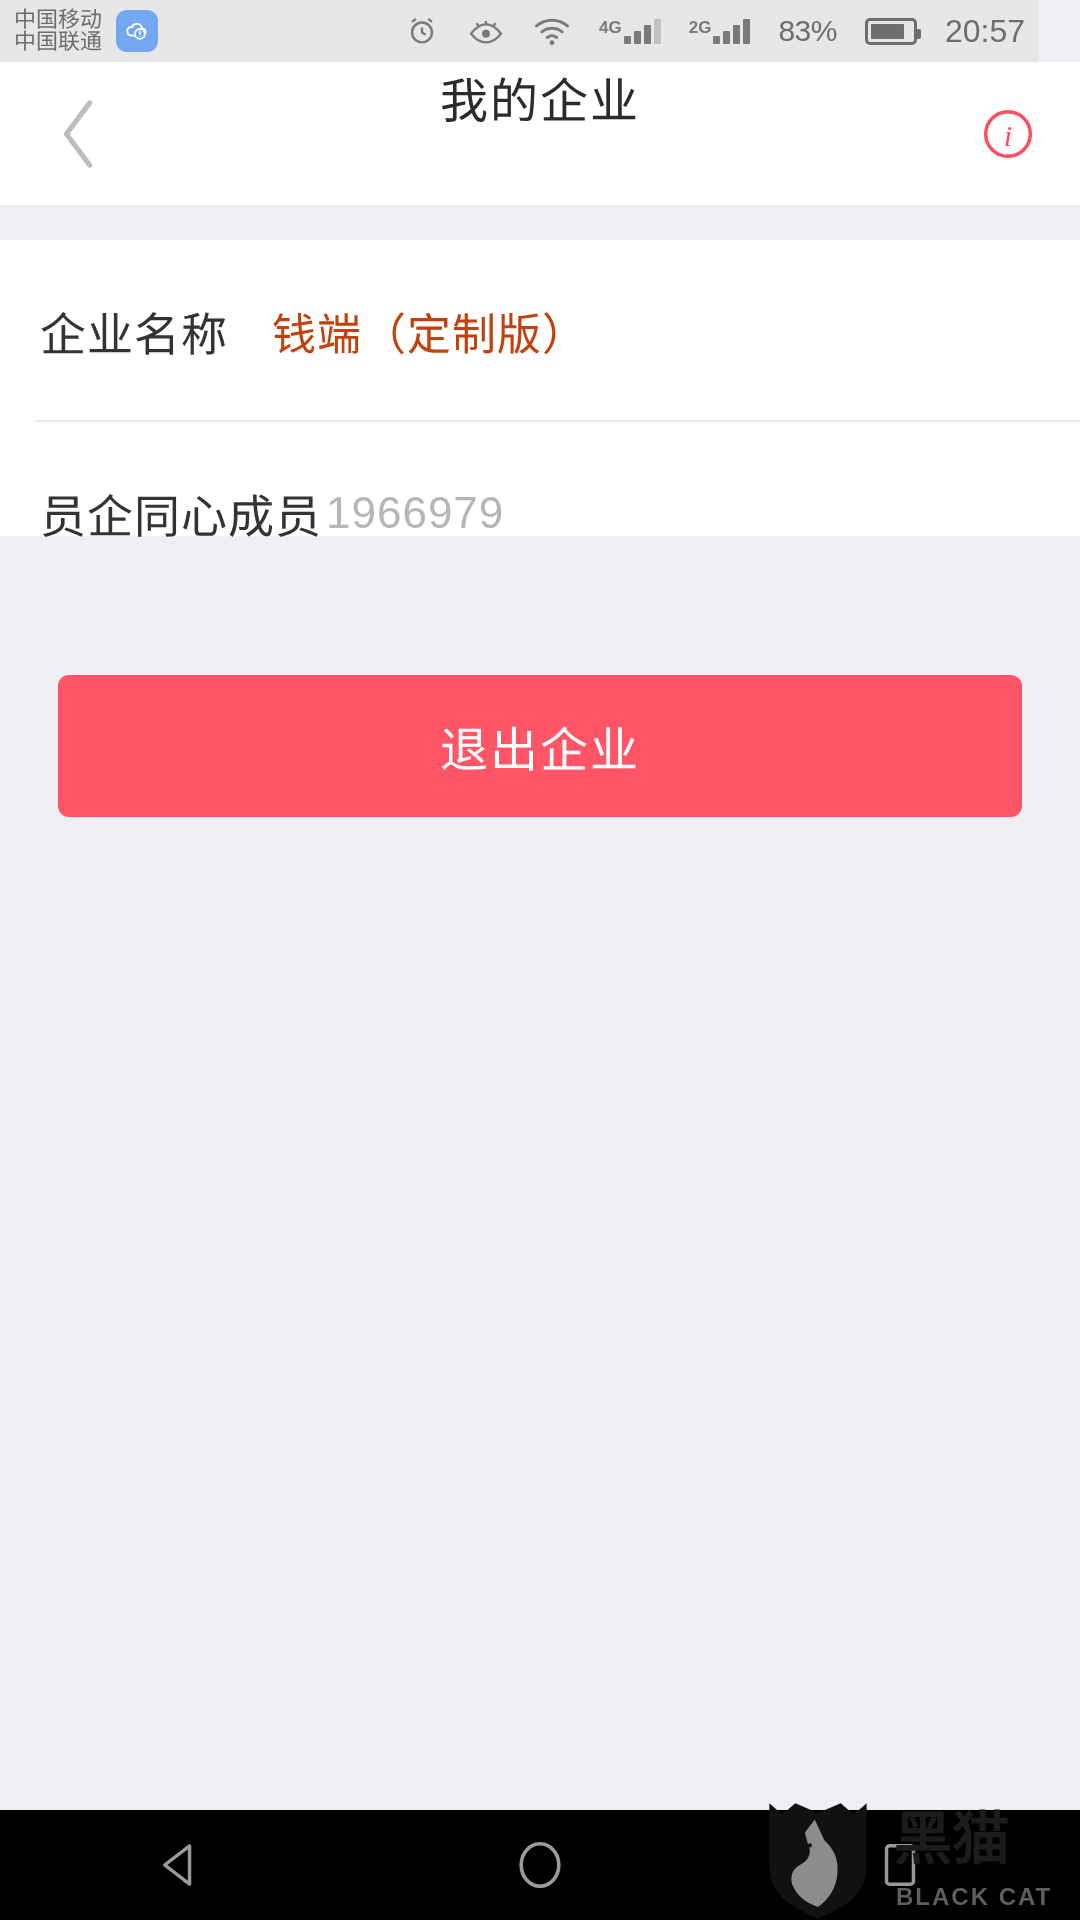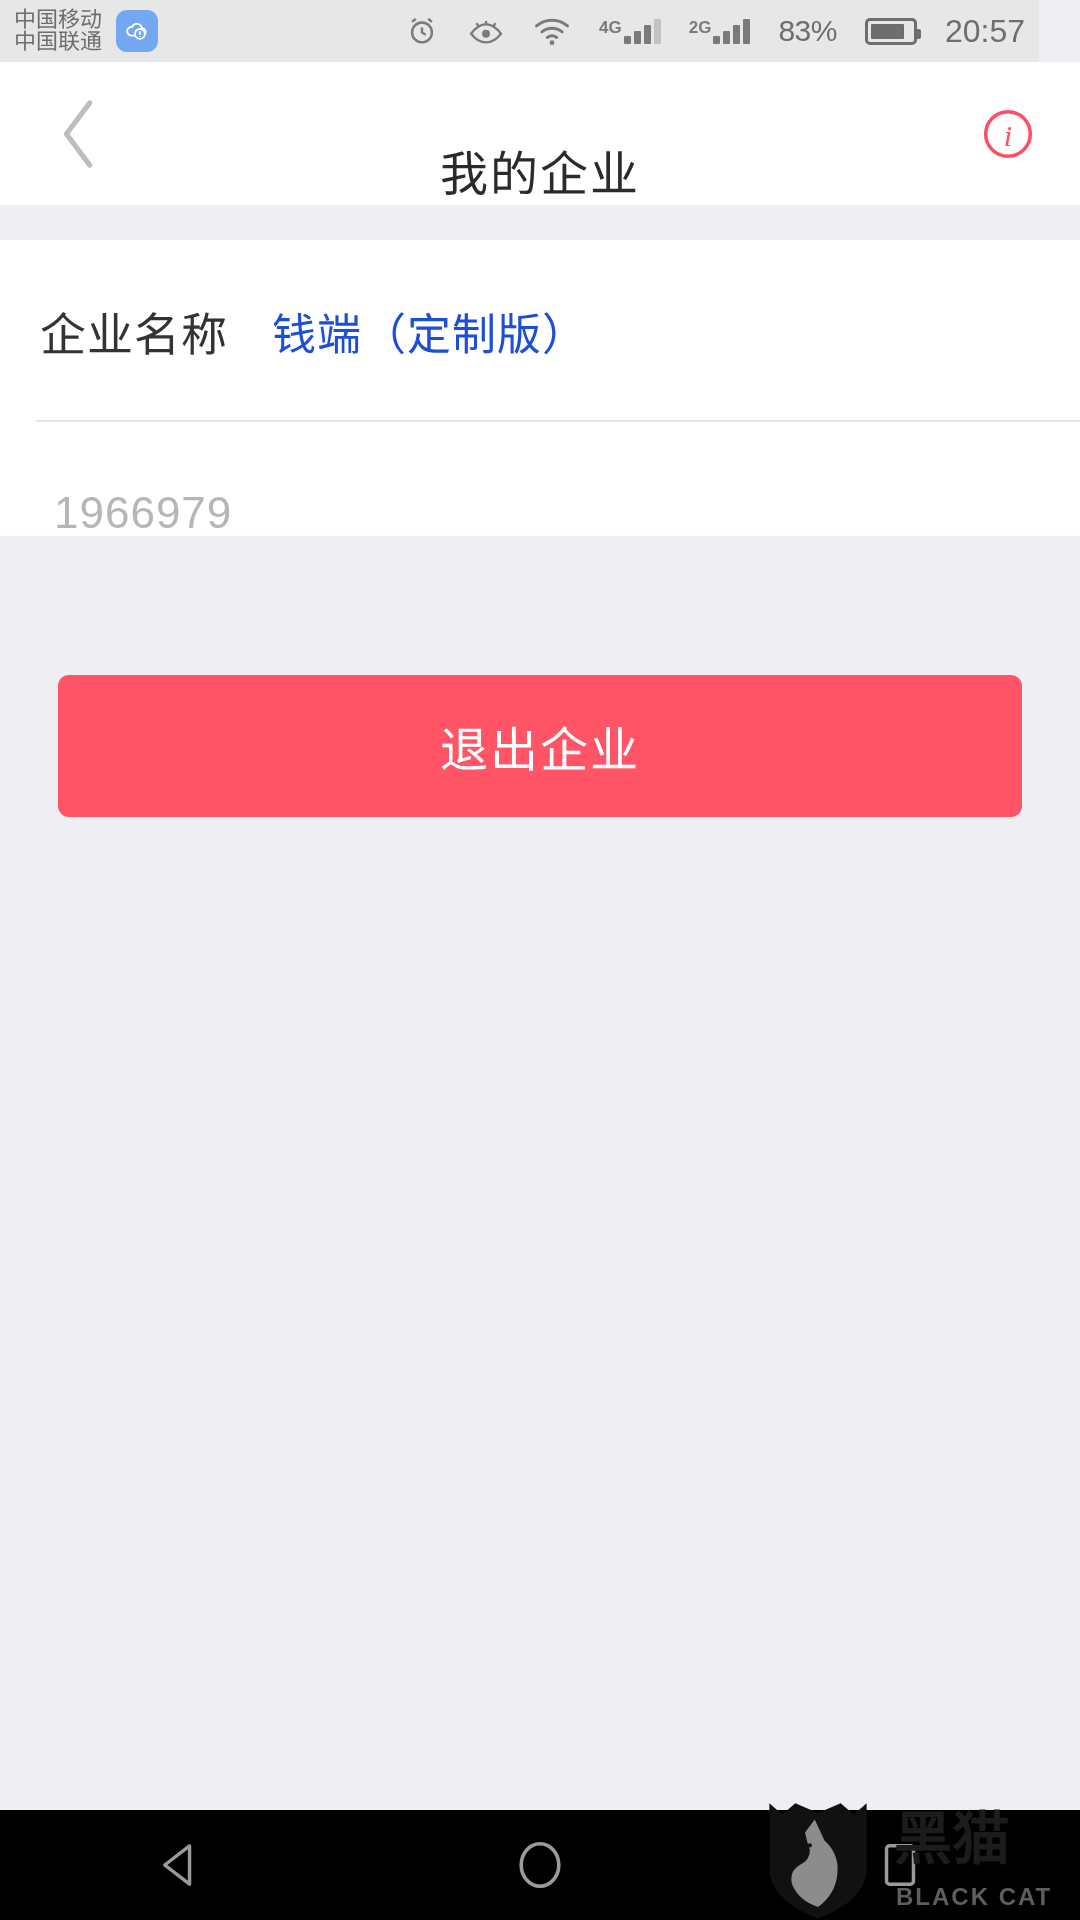--- a/index.html
+++ b/index.html
@@ -45,21 +45,21 @@
   .batt::after {
     content:""; position:absolute; right:-7px; top:8px;
     width:5px; height:10px; background:#6E6E6E; border-radius:0 2px 2px 0;
   }
   .batt i { display:block; height:100%; background:#6E6E6E; border-radius:1px; }
   .clock { font-size:32px; color:#6E6E6E; letter-spacing:0px; }
 
   
   .header {
     position:absolute; left:0; top:62px; width:1080px; height:143px;
-    background:#FFFFFF; display:flex; align-items:flex-end;
+    background:#FFFFFF; display:flex; align-items:flex-start;
   }
   .back-btn {
     position:absolute; left:30px; top:0; height:143px; width:100px;
     display:flex; align-items:center; justify-content:center;
   }
   .header-title {
     width:100%; text-align:center; font-size:48px; color:#2B2B2B;
     letter-spacing:2px; font-weight:400;
   }
   .info-btn {
@@ -72,22 +72,22 @@
   }
 
   
   .card {
     position:absolute; left:0; top:240px; width:1080px; height:296px;
     background:#FFFFFF;
   }
   .row { position:relative; height:182px; display:flex; align-items:center; }
   .row-name { padding-left:40px; }
   .row-label { font-size:46px; color:#333333; letter-spacing:1px; }
-  .row-value-light { font-size:44px; color:#1d4ed8; letter-spacing:1px; margin-left:44px; }
-  .row-value-num { font-size:44px; color:#B6B6B6; letter-spacing:1px; margin-left:14px; }
+  .row-value-light { font-size:44px; color:#c2410c; letter-spacing:1px; margin-left:44px; }
+  .row-value-num { font-size:44px; color:#B6B6B6; letter-spacing:1px; margin-left:4px; }
   .divider {
     position:absolute; left:36px; right:0; bottom:0; height:2px; background:#E6E6E6;
   }
 
   
   .exit-btn {
     position:absolute; left:58px; top:675px; width:964px; height:142px;
     background:#FF5566; border:none; border-radius:11px;
     color:#FFFFFF; font-size:48px; letter-spacing:2px;
     font-family:"Liberation Sans","DejaVu Sans",sans-serif;
@@ -198,20 +198,21 @@
   <div class="header-gap"></div>
 
   <div class="card">
     <div class="row row-name">
       <span class="row-label">企业名称</span>
       <span class="row-value-light">钱端（定制版）</span>
       <div class="divider"></div>
     </div>
 
     <div class="row row-name">
+      <span class="row-label">员企同心成员</span>
       <span class="row-value-num">1966979</span>
     </div>
   </div>
 
   <button class="exit-btn" style="background: rgb(255, 85, 102);">退出企业</button>
 
   <div class="navbar">
     <div class="nav-item">
       <svg width="42" height="46" viewBox="0 0 22 24" fill="none" stroke="#9A9A9A" stroke-width="1.8" stroke-linejoin="round">
         <polygon points="16,2 3,12 16,22"></polygon>

